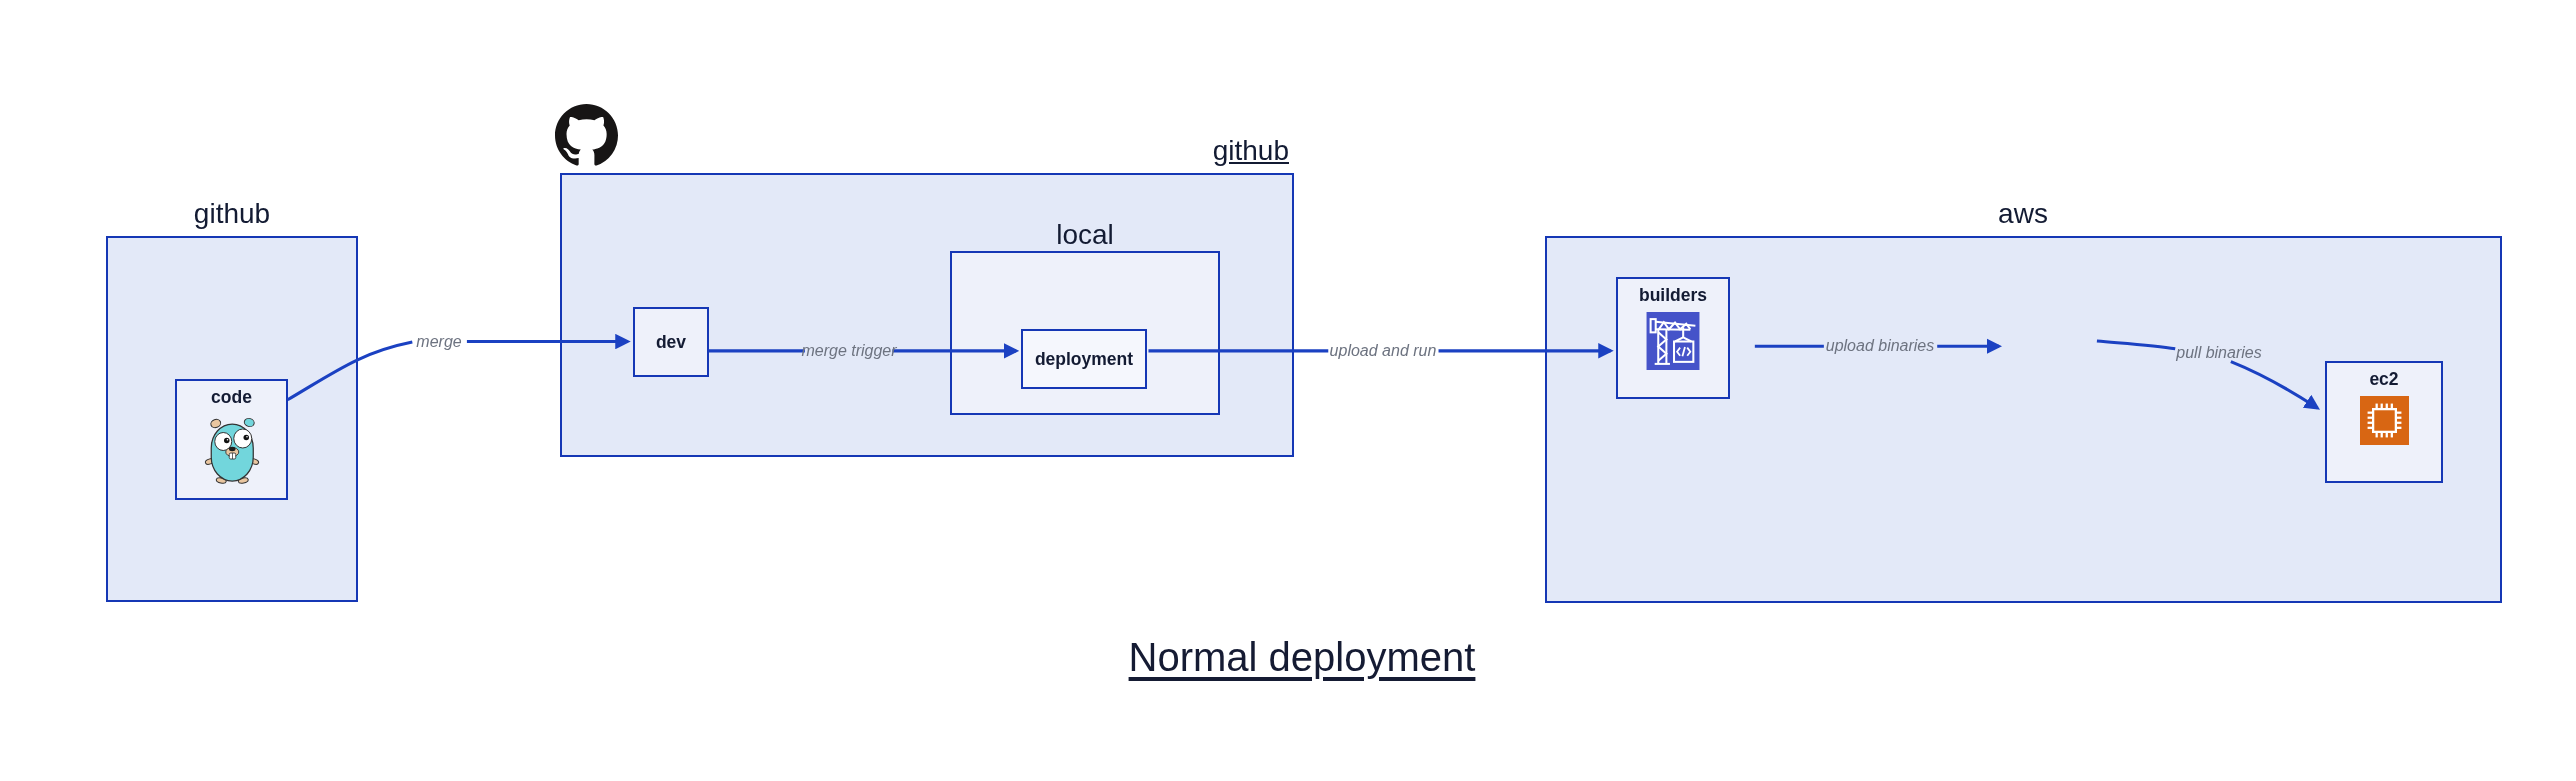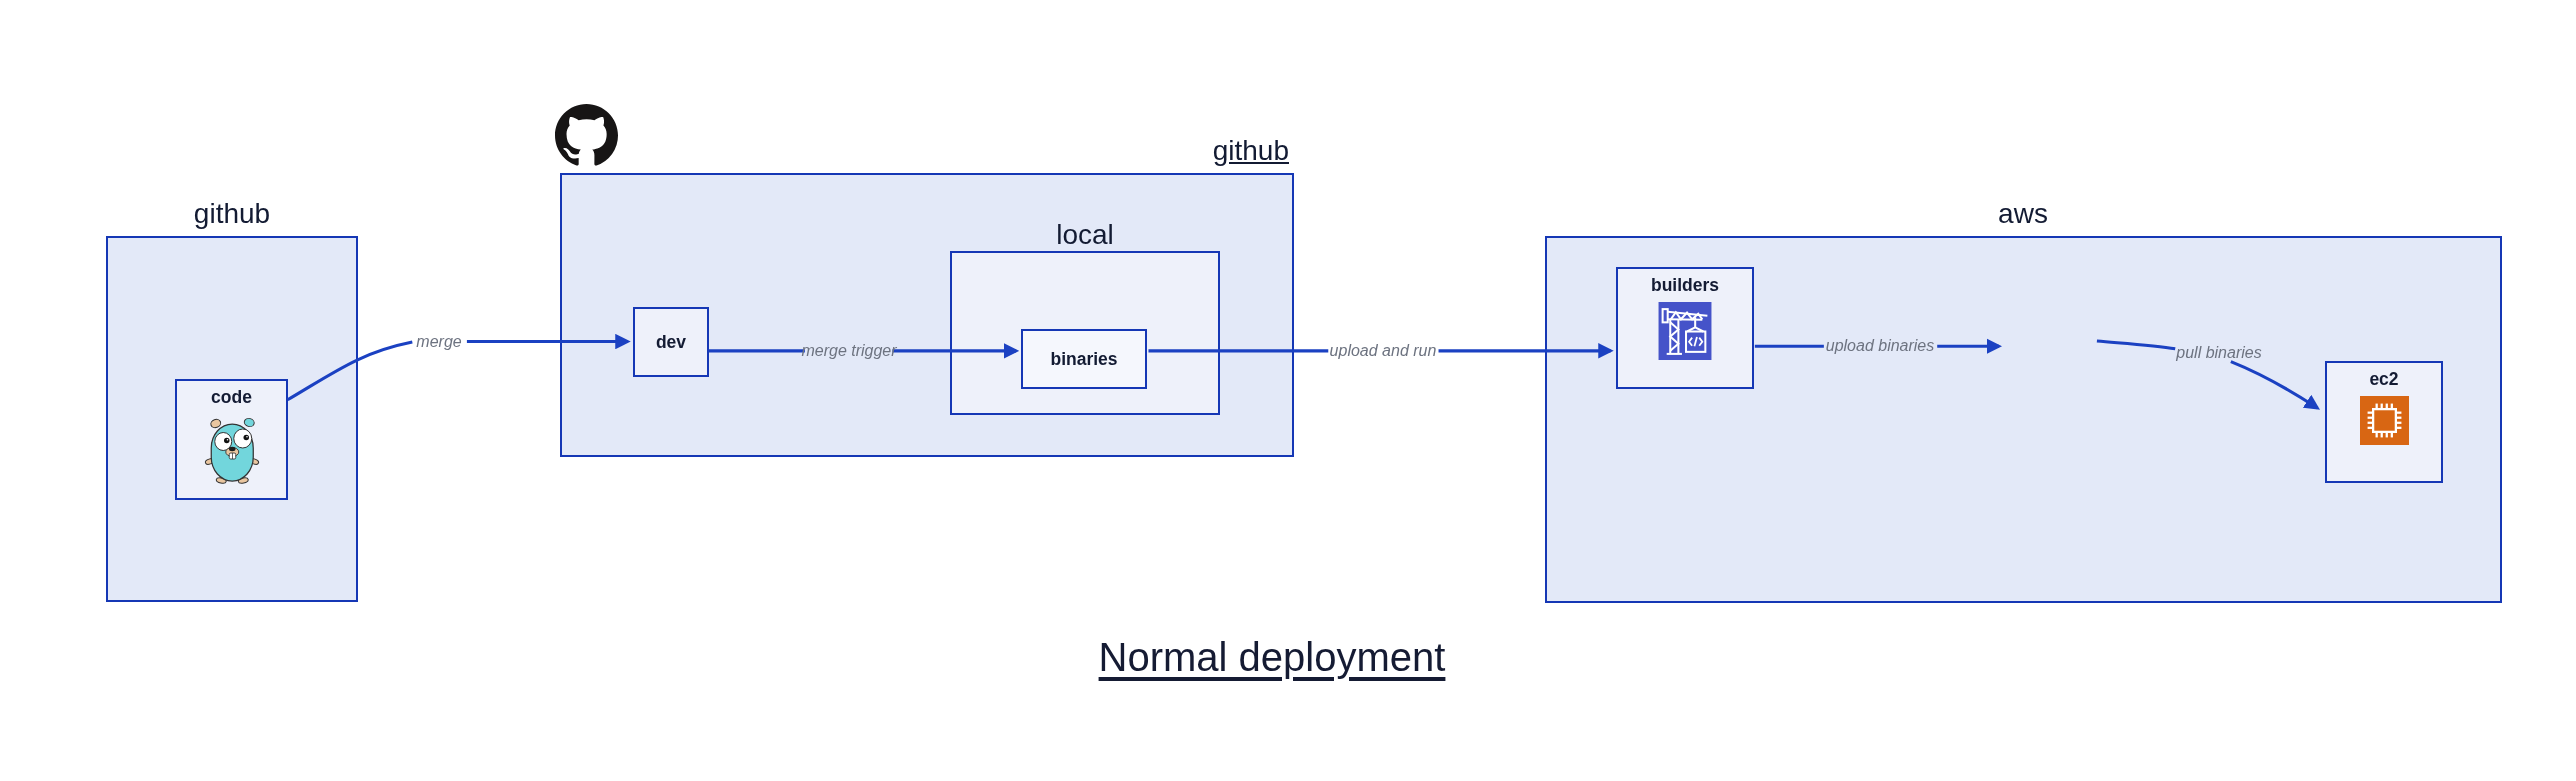--- a/index.html
+++ b/index.html
@@ -106,24 +106,24 @@
         <line x1="58.5" y1="78" x2="58.5" y2="90" stroke="#333" stroke-width="1.5"></line>
       </svg>
     </div>
   </div>
 
   <div class="node center-label" style="left:633px;top:307px;width:76px;height:70px">
     <div class="node-label">dev</div>
   </div>
 
   <div class="node innermost center-label" style="left:1021px;top:329px;width:126px;height:60px">
-    <div class="node-label">binaries</div>
-  </div>
-
-  <div class="node" style="left:1616px;top:267px;width:138px;height:122px">
+    <div class="node-label">deployment</div>
+  </div>
+
+  <div class="node" style="left:1616px;top:277px;width:114px;height:122px">
     <div class="node-label">builders</div>
     <div class="node-icon">
       <svg width="54" height="58" viewBox="0 0 104 114">
         <rect x="0" y="0" width="104" height="114" fill="#4553c9"></rect>
         <g stroke="#ffffff" stroke-width="4" fill="none">
           <rect x="8" y="14" width="10" height="26"></rect>
           <line x1="18" y1="19" x2="96" y2="27"></line>
           <line x1="18" y1="34" x2="86" y2="35"></line>
           <polyline points="24,34 34,20 44,34 56,21 66,34 78,23 86,34"></polyline>
           <line x1="23" y1="34" x2="23" y2="102"></line>
@@ -204,16 +204,16 @@
       </g>
     </g>
   </svg>
 
   <div class="edge-label" style="left:439px;top:342px">merge</div>
   <div class="edge-label" style="left:849px;top:351px">merge trigger</div>
   <div class="edge-label" style="left:1383px;top:351px">upload and run</div>
   <div class="edge-label" style="left:1880px;top:346px">upload binaries</div>
   <div class="edge-label" style="left:2219px;top:353px">pull binaries</div>
 
-  <div class="title" style="left:1272px;top:635px">Normal deployment</div>
+  <div class="title" style="left:1302px;top:635px">Normal deployment</div>
 
 </div>
 
 
 </body></html>

